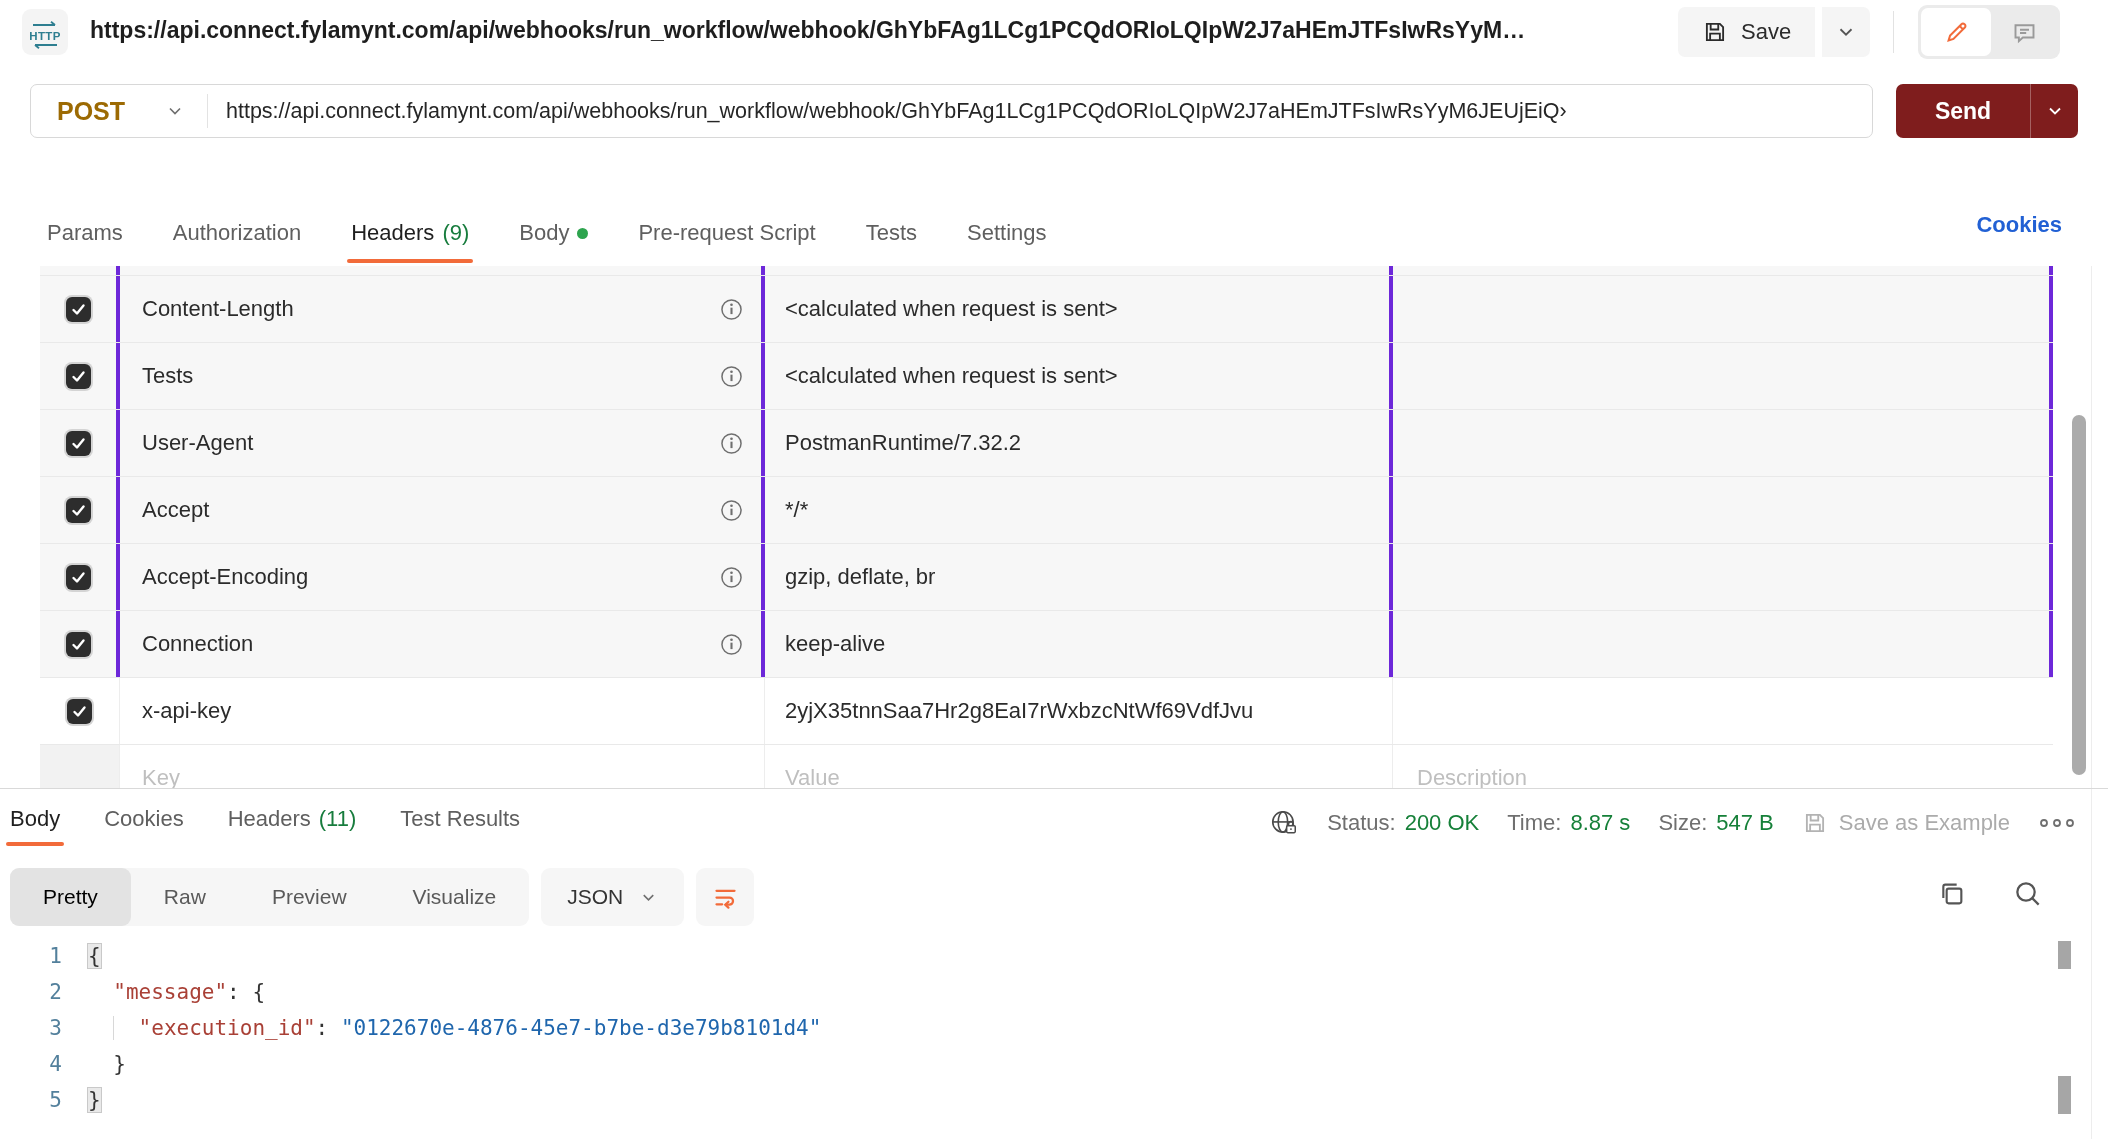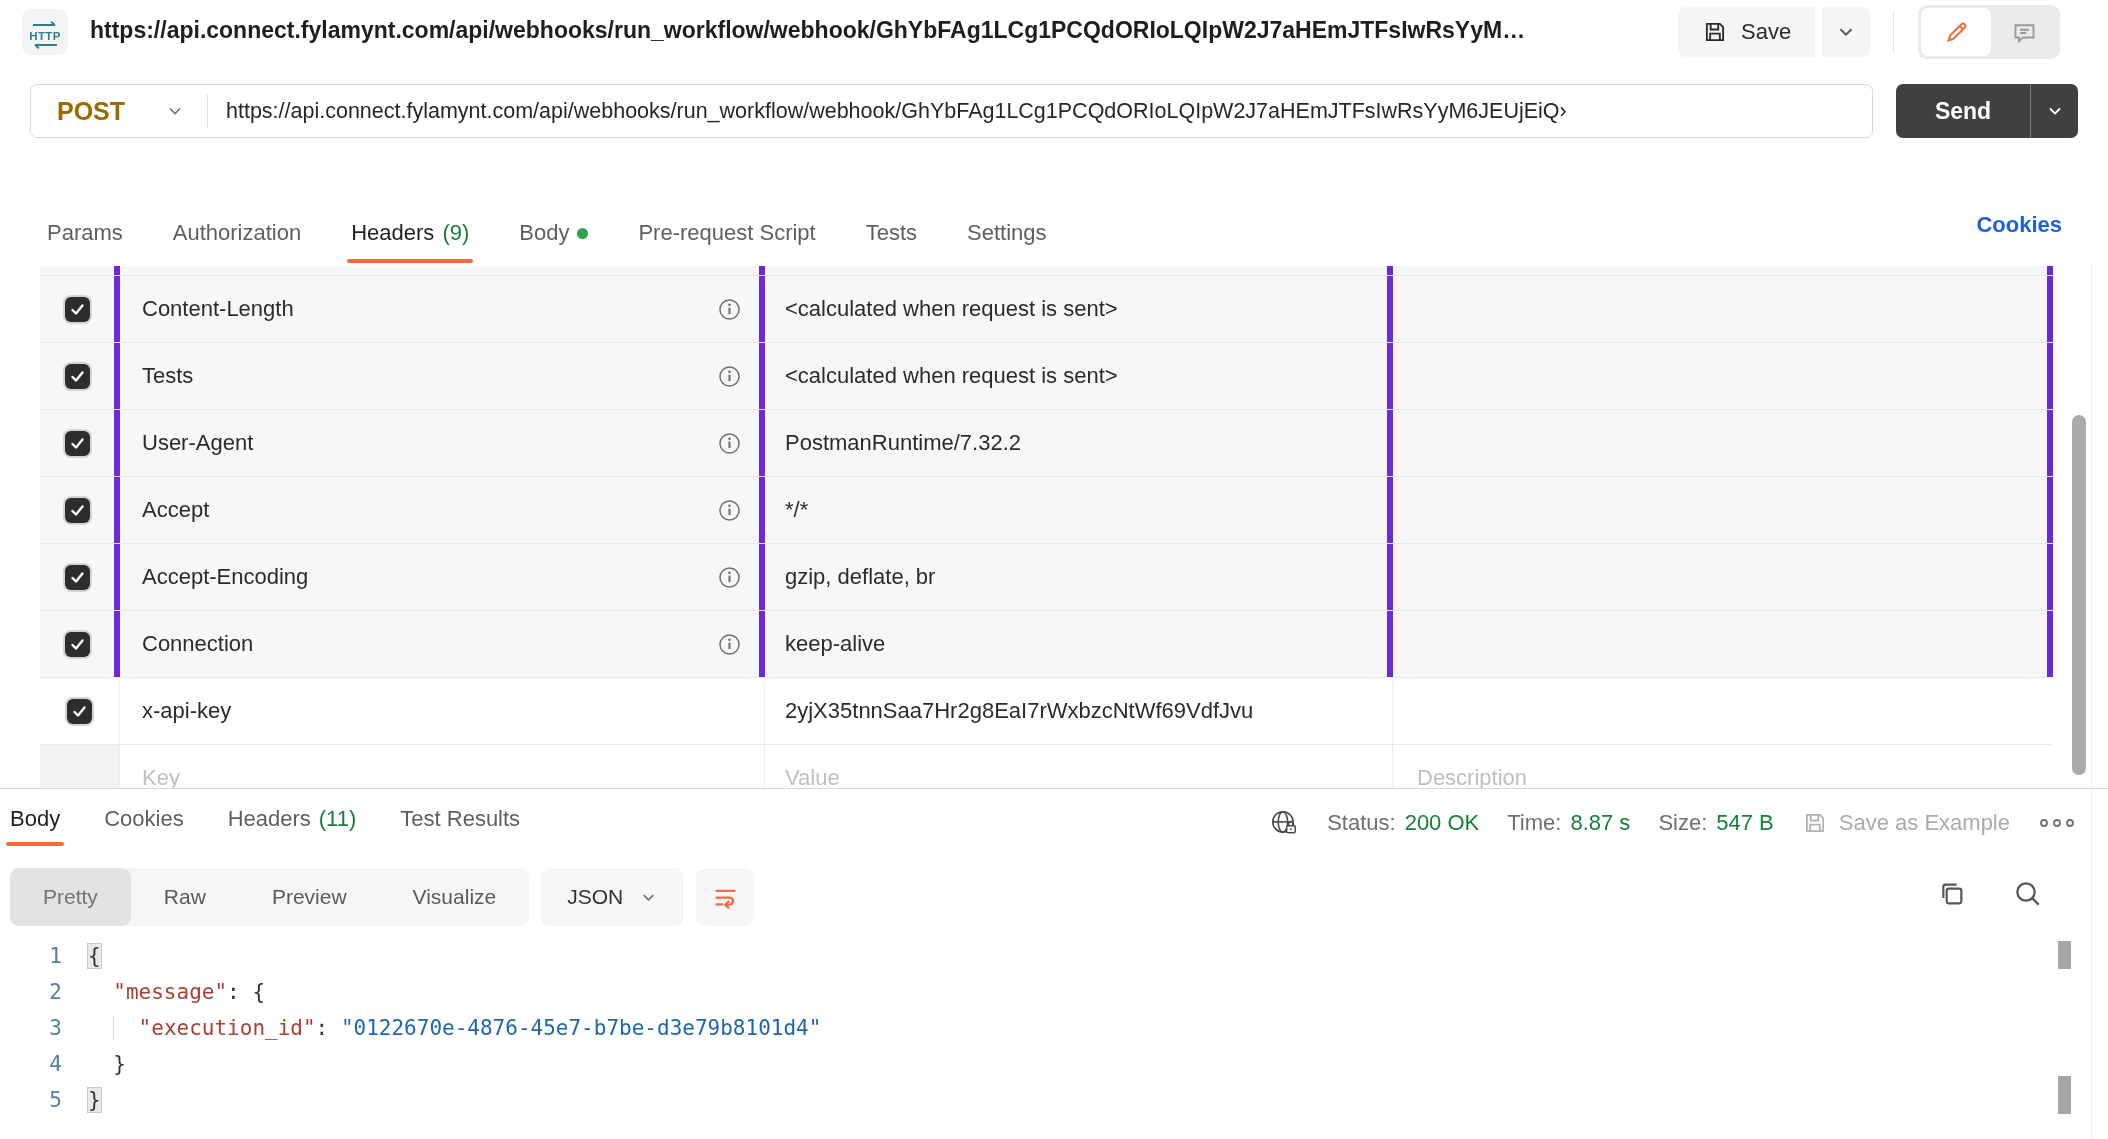--- a/index.html
+++ b/index.html
@@ -24,41 +24,41 @@
     padding:3px;display:flex;box-sizing:border-box;}
   .pencil-seg{width:70px;background:#ffffff;border-radius:7px;display:flex;align-items:center;justify-content:center;cursor:pointer;}
   .comment-seg{width:66px;display:flex;align-items:center;justify-content:center;cursor:pointer;}
   
   .url-bar{position:absolute;left:30px;top:84px;width:1843px;height:54px;border:1px solid #d8d8d8;
     border-radius:7px;display:flex;align-items:center;box-sizing:border-box;background:#fff;}
   .method{width:176px;padding:0 22px 0 26px;font-weight:700;font-size:25px;color:#9c6a03;
     display:flex;align-items:center;justify-content:space-between;cursor:pointer;box-sizing:border-box;}
   .url-divider{width:1px;height:34px;background:#e3e3e3;}
   .url-text{flex:1;padding-left:18px;font-size:21.5px;color:#262626;white-space:nowrap;overflow:hidden;}
-  .send-btn{position:absolute;left:1896px;top:84px;width:182px;height:54px;background:#404040;
+  .send-btn{position:absolute;left:1896px;top:84px;width:182px;height:54px;background:#7f1d1d;
     border-radius:7px;color:#fff;display:flex;align-items:stretch;cursor:pointer;}
   .send-label{flex:1;display:flex;align-items:center;justify-content:center;font-weight:700;font-size:23px;}
   .send-caret{width:47px;border-left:1px solid rgba(255,255,255,.3);display:flex;align-items:center;justify-content:center;}
   
   .req-tabs{position:absolute;left:26px;top:210px;display:flex;gap:50px;font-size:22px;color:#5f5f5f;
     align-items:flex-end;height:36px;margin-left:21px;}
   .tab{position:relative;display:flex;align-items:center;gap:8px;cursor:pointer;white-space:nowrap;}
   .tab.active{color:#1f1f1f;}
   .tab.active::after{content:"";position:absolute;left:-4px;right:-4px;bottom:-17px;height:4px;
     background:#f26b3a;border-radius:2px;}
   .tab .count{color:#177c3d;}
   .tab .dot{width:11px;height:11px;border-radius:50%;background:#2da44e;}
   .cookies-link{position:absolute;right:46px;top:212px;color:#2160d4;font-weight:700;font-size:22px;cursor:pointer;}
   
   .htable{position:absolute;left:40px;top:266px;width:2013px;height:522px;overflow:hidden;font-size:22px;}
   .hrow{display:grid;grid-template-columns:80px 645px 628px 1fr;height:66px;border-bottom:1px solid #e9e9e9;}
   .partial{height:9px;border-bottom:1px solid #e9e9e9;}
   .cell{display:flex;align-items:center;background:#fff;border-right:1px solid #ededed;box-sizing:border-box;}
   .cell:last-child{border-right:none;}
-  .muted .cell{background:#f7f7f7;border-right:6px solid #6d28d9;}
+  .muted .cell{background:#f7f7f7;border-right:4px solid #6d28d9;}
   .cb-cell{justify-content:center;}
   .key-cell{padding:0 18px 0 22px;color:#2b2b2b;}
   .key-cell .flex{flex:1;}
   .val-cell{padding-left:20px;color:#2b2b2b;}
   .checkbox{width:25px;height:25px;background:#2d2d2d;border-radius:6px;box-shadow:0 0 0 2px #d4d4d4;
     display:flex;align-items:center;justify-content:center;cursor:pointer;}
   .ghost-row .cell{background:#fff;}
   .ghost-row .cb-cell{background:#f2f2f2;}
   .ghost-row span{color:#bfbfbf;}
   .desc-cell{padding-left:24px;}
@@ -70,21 +70,21 @@
   .resp-tabs .tab.active::after{bottom:-14px;}
   .resp-meta{position:absolute;right:30px;top:800px;height:46px;display:flex;align-items:center;gap:28px;font-size:22px;}
   .meta-item{display:flex;align-items:center;gap:9px;}
   .meta-label{color:#6f6f6f;}
   .meta-value{color:#168039;}
   .save-example{display:flex;align-items:center;gap:11px;color:#ababab;cursor:pointer;}
   
   .view-bar{position:absolute;left:10px;top:868px;height:58px;display:flex;gap:12px;}
   .segmented{background:#f6f6f6;border-radius:9px;display:flex;align-items:stretch;}
   .seg{padding:0 33px;display:flex;align-items:center;font-size:21px;color:#5a5a5a;cursor:pointer;}
-  .seg.active{background:#e3e3e3;border-radius:9px;color:#737373;}
+  .seg.active{background:#e3e3e3;border-radius:9px;color:#000000;}
   .format-pill{background:#f6f6f6;border-radius:9px;display:flex;align-items:center;gap:16px;
     padding:0 26px;font-size:21px;color:#333;cursor:pointer;}
   .wrap-pill{background:#f6f6f6;border-radius:9px;width:58px;display:flex;align-items:center;justify-content:center;cursor:pointer;}
   .copy-btn{position:absolute;left:1936px;top:878px;cursor:pointer;}
   .search-btn{position:absolute;left:2012px;top:878px;cursor:pointer;}
   
   .code-area{position:absolute;left:0;top:938px;width:2050px;height:201px;
     font-family:"DejaVu Sans Mono", monospace;font-size:21px;}
   .code-line{display:flex;height:36px;align-items:center;}
   .gutter{width:62px;text-align:right;color:#53809c;flex:none;}

